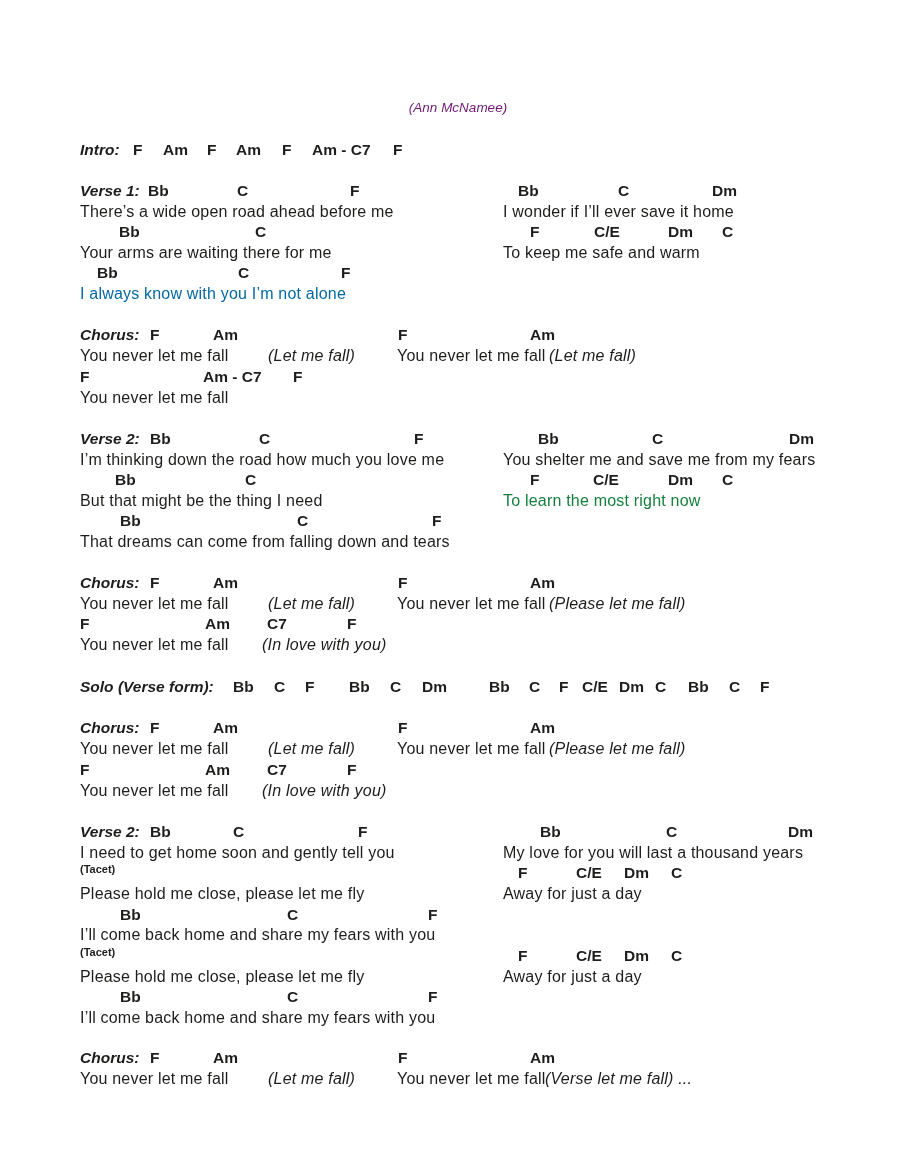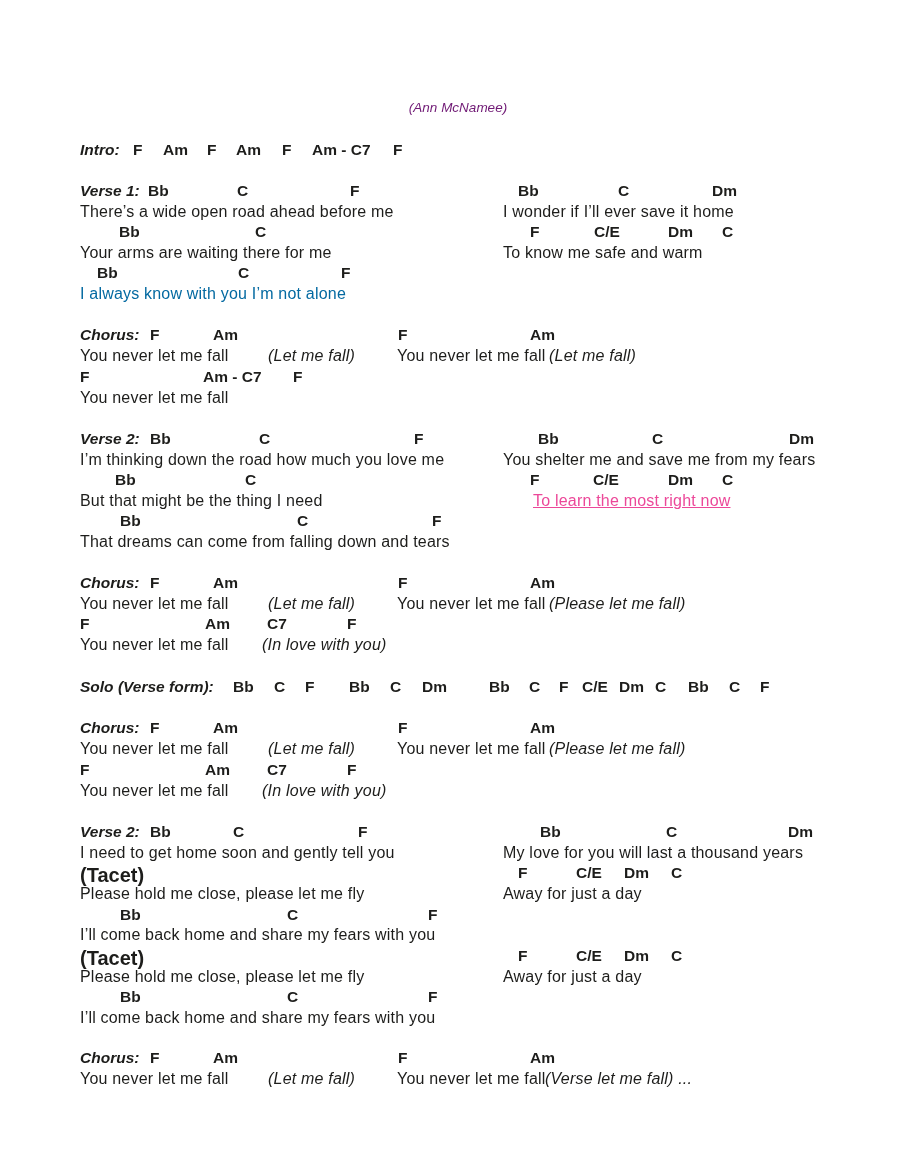--- a/index.html
+++ b/index.html
@@ -35,21 +35,21 @@
   }
   .seg {
     position: absolute;
     white-space: pre;
     line-height: 1.25;
   }
   .s-chord  { font-size: 15.5px; font-weight: bold; }
   .s-label  { font-size: 15.5px; font-weight: bold; font-style: italic; }
   .s-lyric  { font-size: 16px; letter-spacing: 0.2px; }
   .s-bv     { font-size: 16px; font-style: italic; letter-spacing: 0.2px; }
-  .s-tacet  { font-size: 20px; font-weight: bold; }
+  .s-tacet  { font-size: 11px; font-weight: bold; }
 </style>
 </head>
 <body>
 
 <div class="page">
   <div class="subtitle">(Ann McNamee)</div>
   <div id="sheet">
       <span class="seg s-label" style="left: 80px; top: 140px; color: rgb(29, 29, 27);">Intro:</span>
       <span class="seg s-chord" style="left: 133px; top: 140px; color: rgb(29, 29, 27);">F</span>
       <span class="seg s-chord" style="left: 163px; top: 140px; color: rgb(29, 29, 27);">Am</span>
@@ -67,21 +67,21 @@
       <span class="seg s-chord" style="left: 712px; top: 181px; color: rgb(29, 29, 27);">Dm</span>
       <span class="seg s-lyric" style="left: 80px; top: 202px; color: rgb(29, 29, 27);">There’s a wide open road ahead before me</span>
       <span class="seg s-lyric" style="left: 503px; top: 202px; color: rgb(29, 29, 27);">I wonder if I’ll ever save it home</span>
       <span class="seg s-chord" style="left: 119px; top: 222px; color: rgb(29, 29, 27);">Bb</span>
       <span class="seg s-chord" style="left: 255px; top: 222px; color: rgb(29, 29, 27);">C</span>
       <span class="seg s-chord" style="left: 530px; top: 222px; color: rgb(29, 29, 27);">F</span>
       <span class="seg s-chord" style="left: 594px; top: 222px; color: rgb(29, 29, 27);">C/E</span>
       <span class="seg s-chord" style="left: 668px; top: 222px; color: rgb(29, 29, 27);">Dm</span>
       <span class="seg s-chord" style="left: 722px; top: 222px; color: rgb(29, 29, 27);">C</span>
       <span class="seg s-lyric" style="left: 80px; top: 243px; color: rgb(29, 29, 27);">Your arms are waiting there for me</span>
-      <span class="seg s-lyric" style="left: 503px; top: 243px; color: rgb(29, 29, 27);">To know me safe and warm</span>
+      <span class="seg s-lyric" style="left: 503px; top: 243px; color: rgb(29, 29, 27);">To keep me safe and warm</span>
       <span class="seg s-chord" style="left: 97px; top: 263px; color: rgb(29, 29, 27);">Bb</span>
       <span class="seg s-chord" style="left: 238px; top: 263px; color: rgb(29, 29, 27);">C</span>
       <span class="seg s-chord" style="left: 341px; top: 263px; color: rgb(29, 29, 27);">F</span>
       <span class="seg s-lyric" style="left: 80px; top: 284px; color: #0369a1;">I always know with you I’m not alone</span>
       <span class="seg s-label" style="left: 80px; top: 325px; color: rgb(29, 29, 27);">Chorus:</span>
       <span class="seg s-chord" style="left: 150px; top: 325px; color: rgb(29, 29, 27);">F</span>
       <span class="seg s-chord" style="left: 213px; top: 325px; color: rgb(29, 29, 27);">Am</span>
       <span class="seg s-chord" style="left: 398px; top: 325px; color: rgb(29, 29, 27);">F</span>
       <span class="seg s-chord" style="left: 530px; top: 325px; color: rgb(29, 29, 27);">Am</span>
       <span class="seg s-lyric" style="left: 80px; top: 346px; color: rgb(29, 29, 27);">You never let me fall</span>
@@ -101,21 +101,21 @@
       <span class="seg s-chord" style="left: 789px; top: 429px; color: rgb(29, 29, 27);">Dm</span>
       <span class="seg s-lyric" style="left: 80px; top: 450px; color: rgb(29, 29, 27);">I’m thinking down the road how much you love me</span>
       <span class="seg s-lyric" style="left: 503px; top: 450px; color: rgb(29, 29, 27);">You shelter me and save me from my fears</span>
       <span class="seg s-chord" style="left: 115px; top: 470px; color: rgb(29, 29, 27);">Bb</span>
       <span class="seg s-chord" style="left: 245px; top: 470px; color: rgb(29, 29, 27);">C</span>
       <span class="seg s-chord" style="left: 530px; top: 470px; color: rgb(29, 29, 27);">F</span>
       <span class="seg s-chord" style="left: 593px; top: 470px; color: rgb(29, 29, 27);">C/E</span>
       <span class="seg s-chord" style="left: 668px; top: 470px; color: rgb(29, 29, 27);">Dm</span>
       <span class="seg s-chord" style="left: 722px; top: 470px; color: rgb(29, 29, 27);">C</span>
       <span class="seg s-lyric" style="left: 80px; top: 491px; color: rgb(29, 29, 27);">But that might be the thing I need</span>
-      <span class="seg s-lyric" style="left: 533px; top: 491px; color: #ec4899; text-decoration: underline;">To learn the most right now</span>
+      <span class="seg s-lyric" style="left: 503px; top: 491px; color: #15803d;">To learn the most right now</span>
       <span class="seg s-chord" style="left: 120px; top: 511px; color: rgb(29, 29, 27);">Bb</span>
       <span class="seg s-chord" style="left: 297px; top: 511px; color: rgb(29, 29, 27);">C</span>
       <span class="seg s-chord" style="left: 432px; top: 511px; color: rgb(29, 29, 27);">F</span>
       <span class="seg s-lyric" style="left: 80px; top: 532px; color: rgb(29, 29, 27);">That dreams can come from falling down and tears</span>
       <span class="seg s-label" style="left: 80px; top: 573px; color: rgb(29, 29, 27);">Chorus:</span>
       <span class="seg s-chord" style="left: 150px; top: 573px; color: rgb(29, 29, 27);">F</span>
       <span class="seg s-chord" style="left: 213px; top: 573px; color: rgb(29, 29, 27);">Am</span>
       <span class="seg s-chord" style="left: 398px; top: 573px; color: rgb(29, 29, 27);">F</span>
       <span class="seg s-chord" style="left: 530px; top: 573px; color: rgb(29, 29, 27);">Am</span>
       <span class="seg s-lyric" style="left: 80px; top: 594px; color: rgb(29, 29, 27);">You never let me fall</span>

